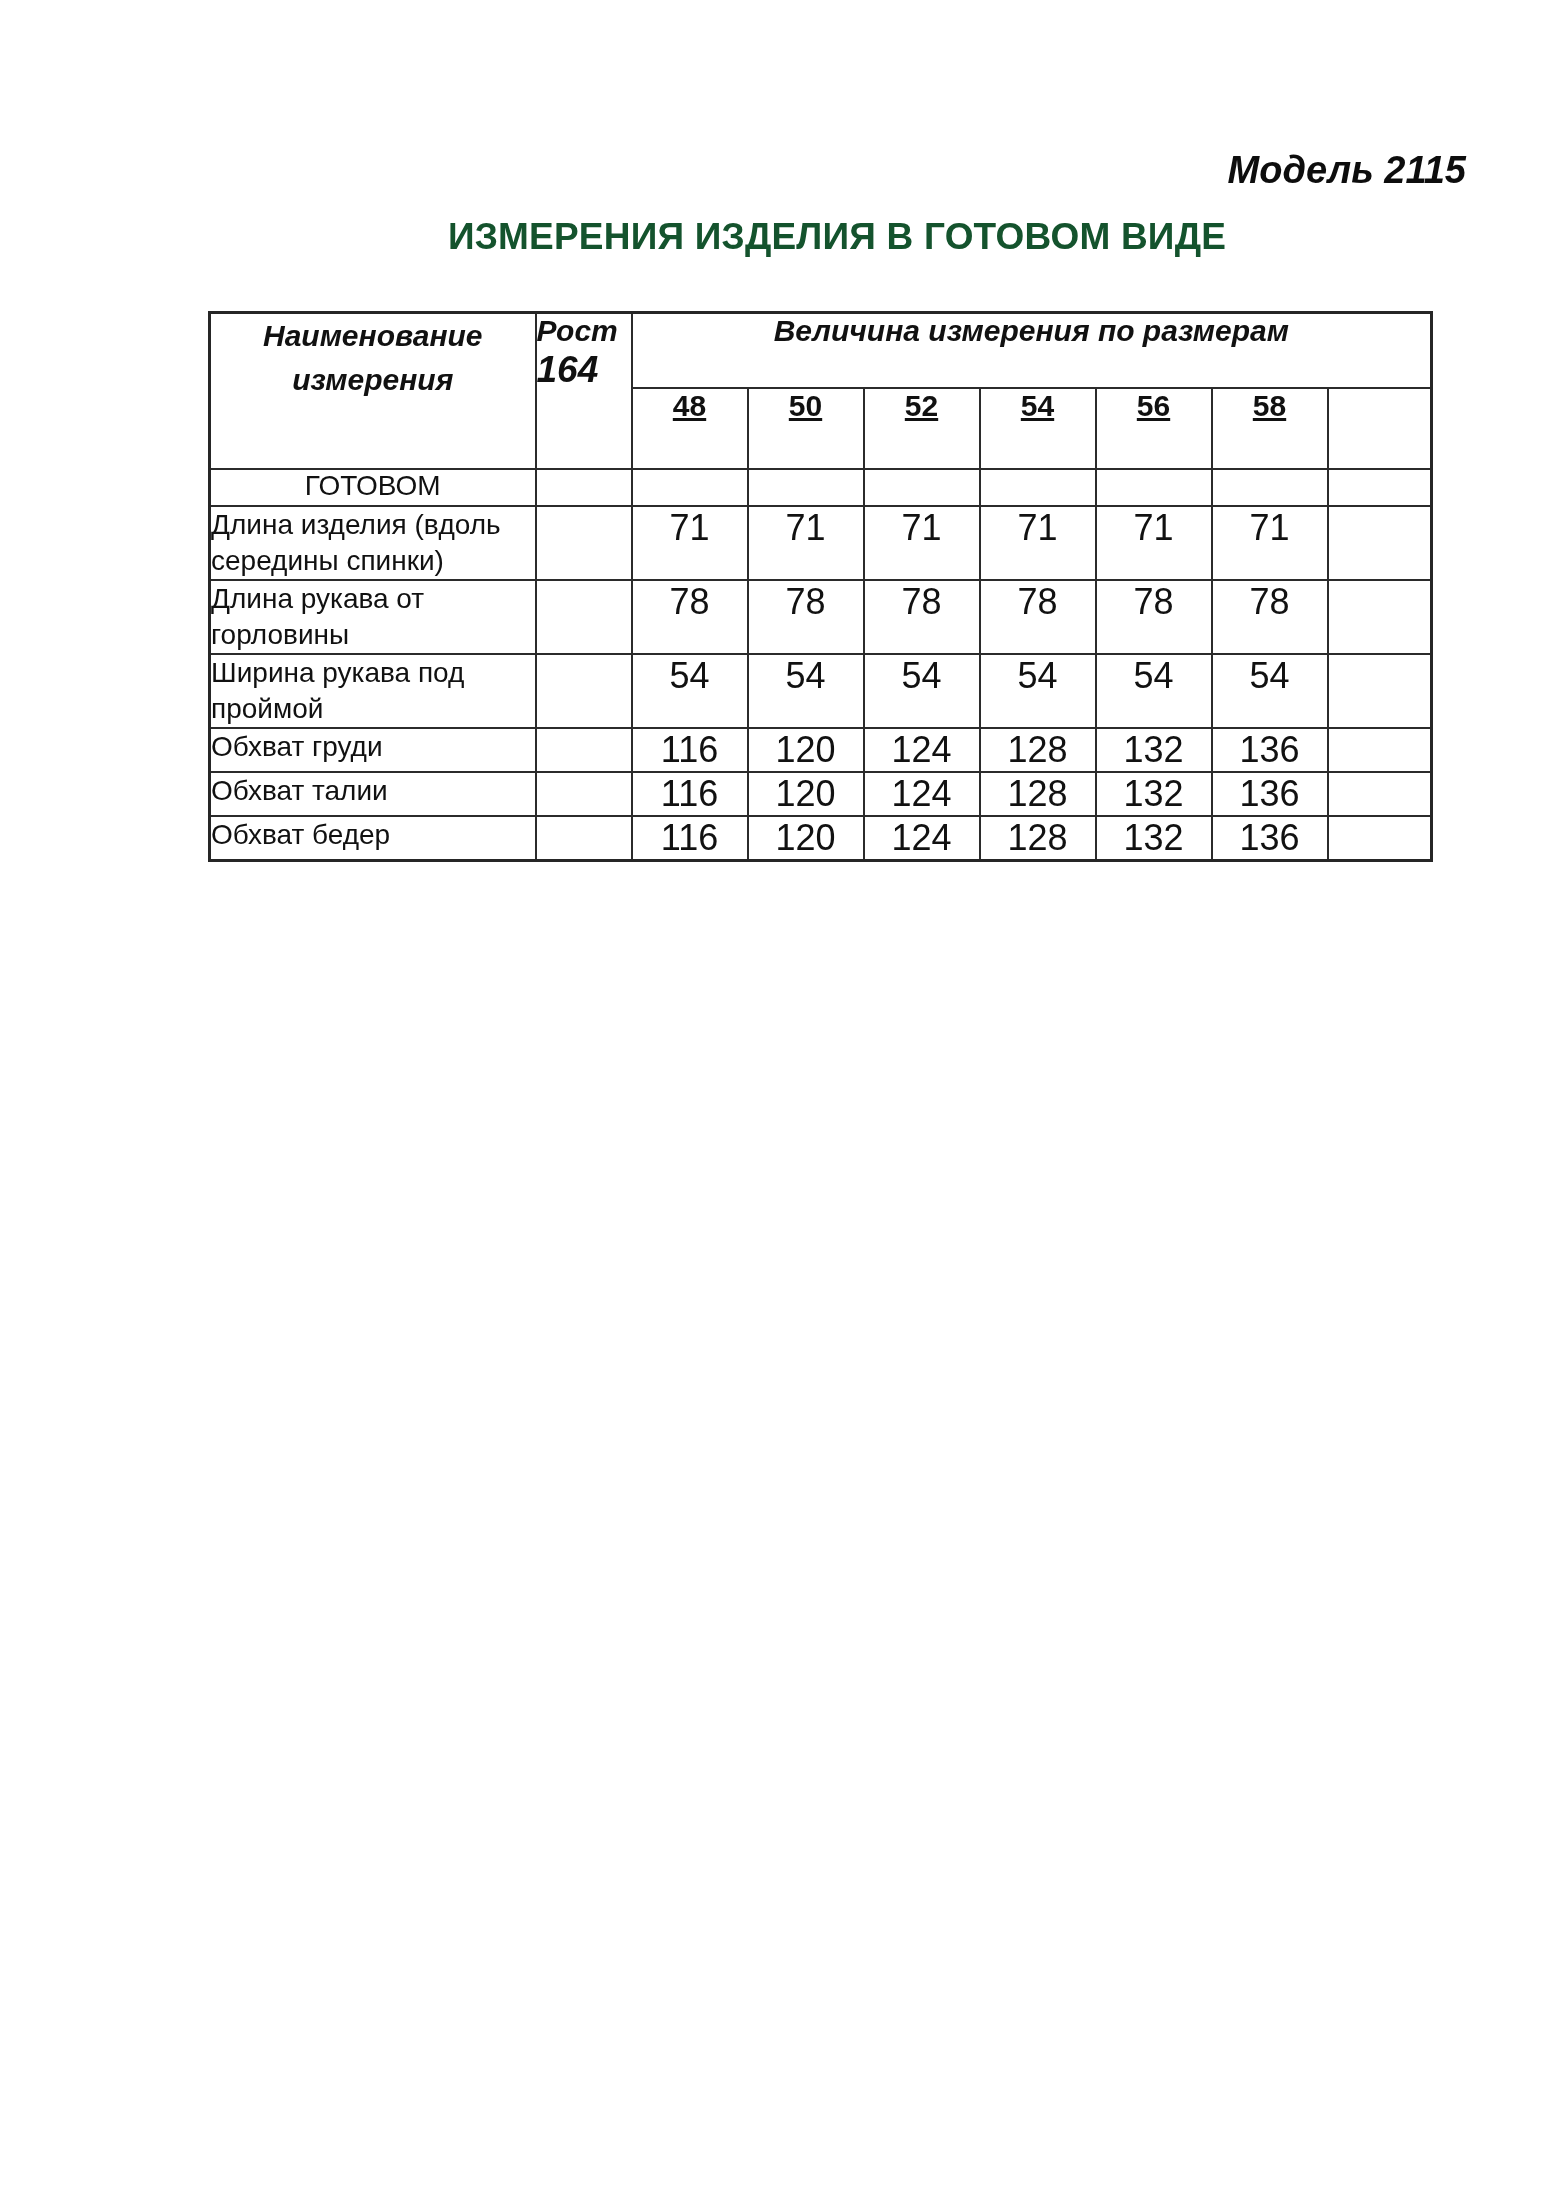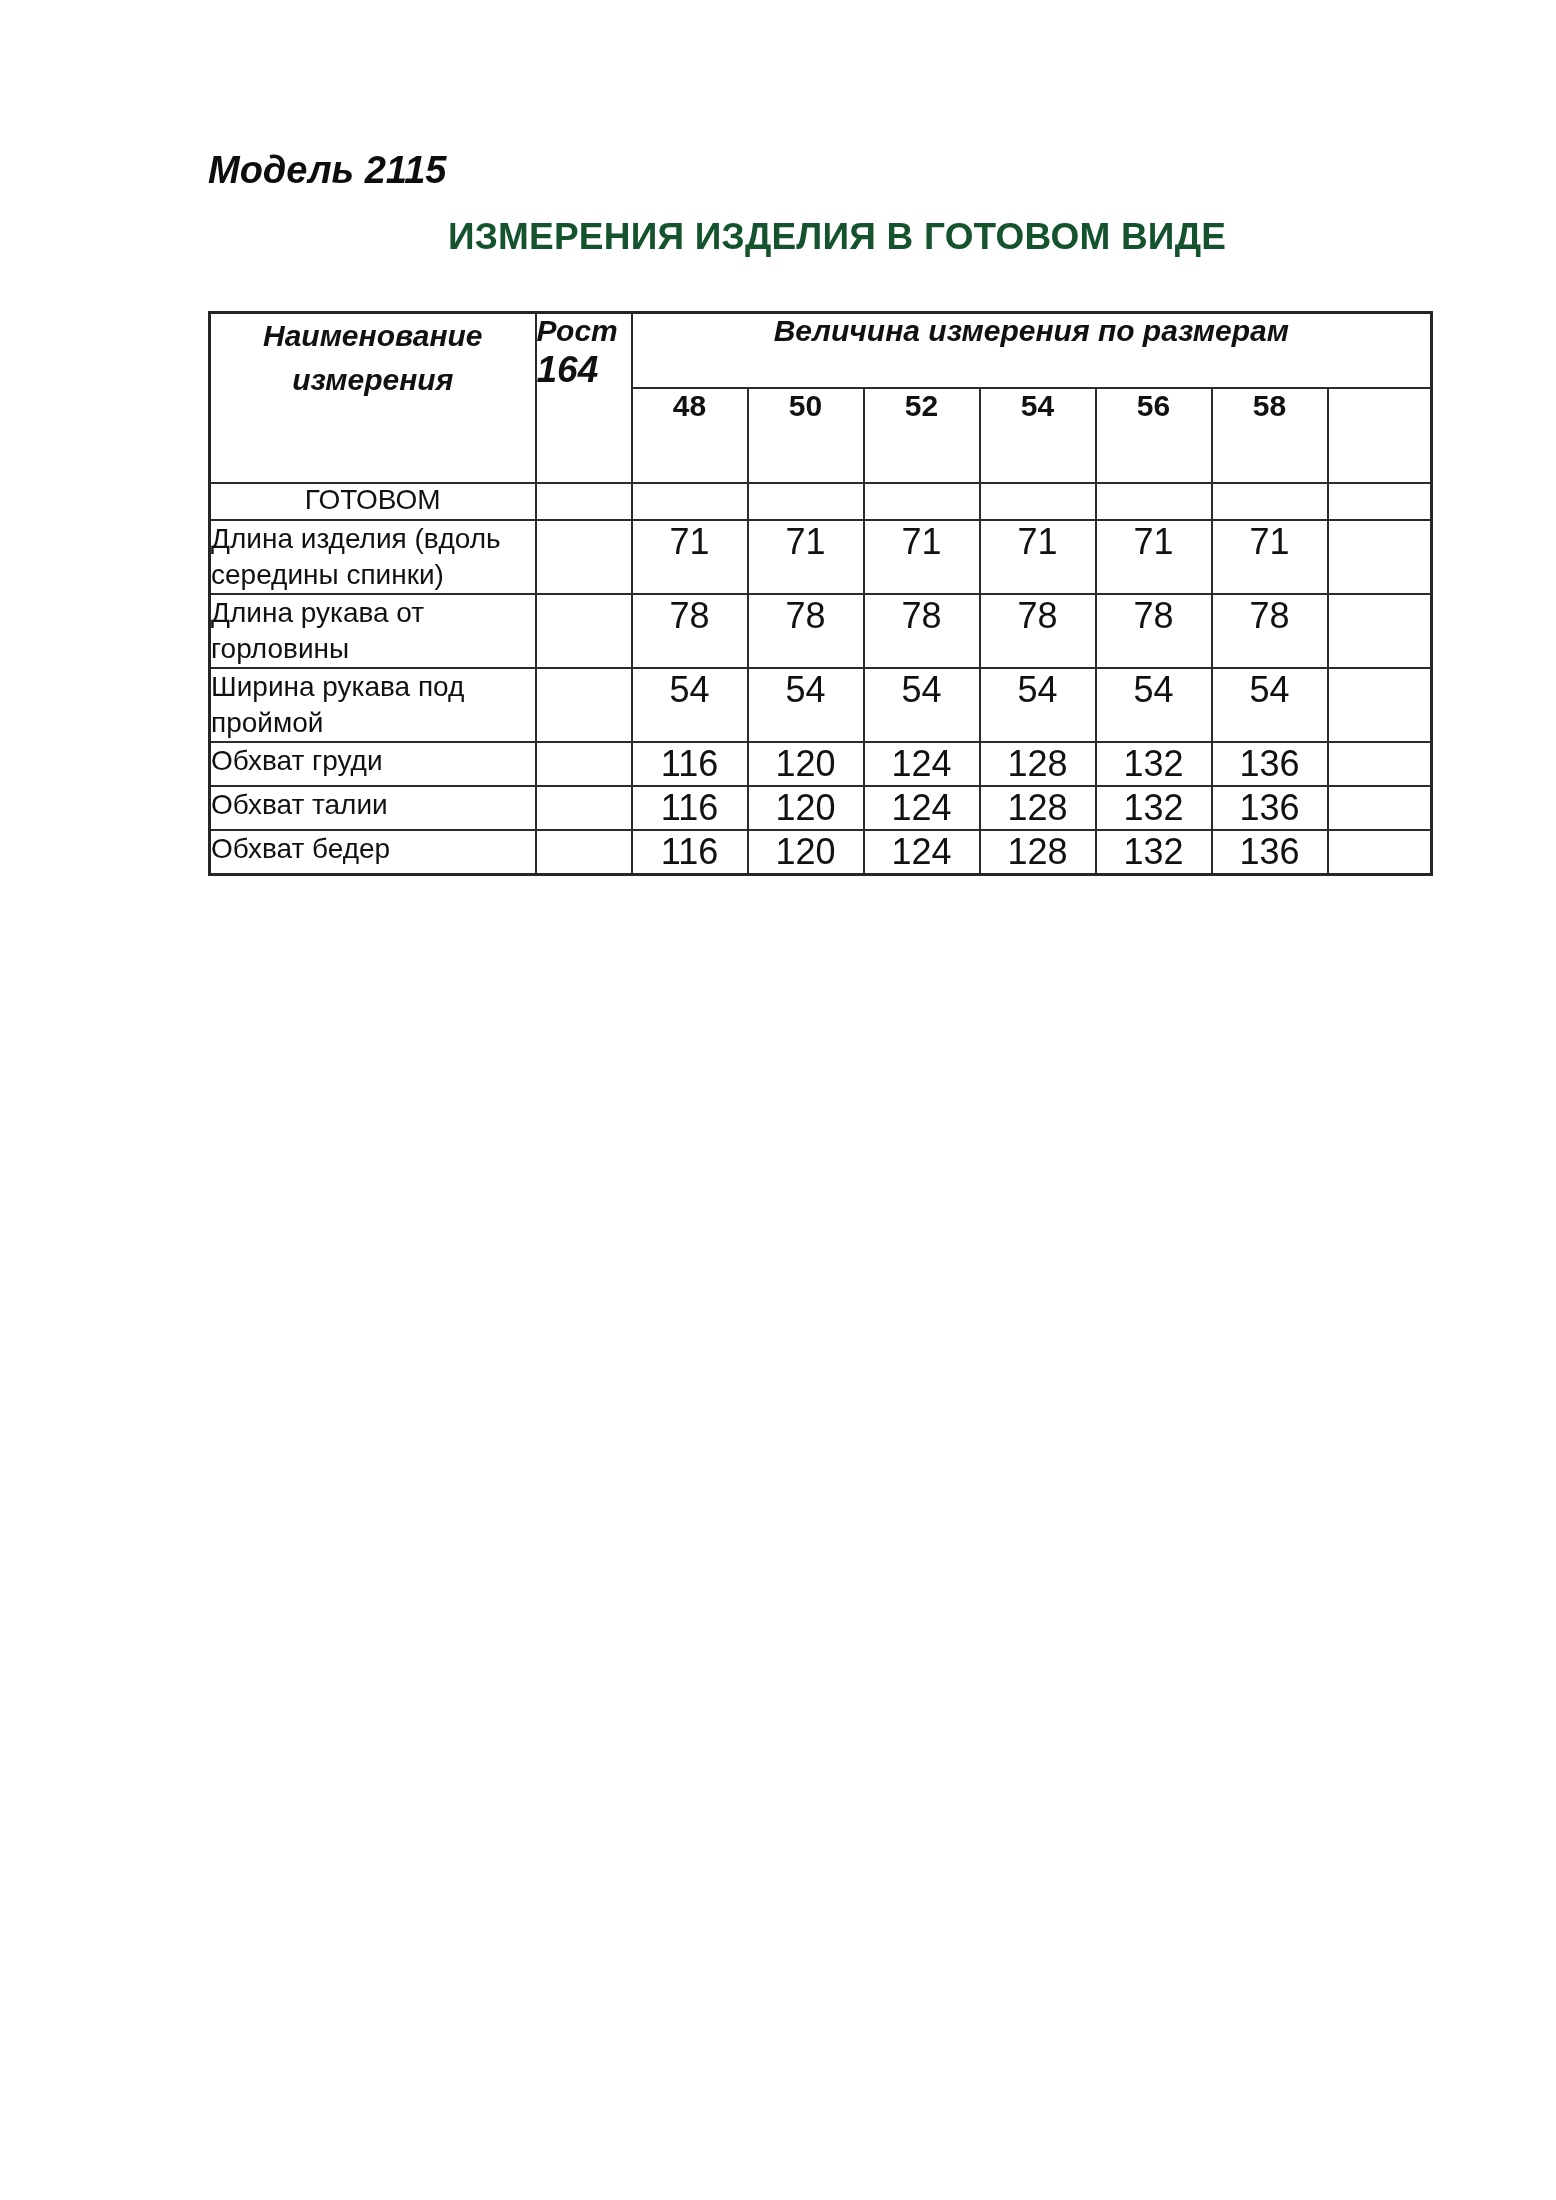--- a/index.html
+++ b/index.html
@@ -9,21 +9,21 @@
     height: 2200px;
     position: relative;
     font-family: "Liberation Sans", sans-serif;
     color: #111111;
   }
   .doc-title {
     position: absolute;
     top: 149px;
     left: 208px;
     width: 1258px;
-    text-align: left;
+    text-align: right;
     font-size: 38px;
     line-height: 42px;
     font-weight: bold;
     font-style: italic;
     color: #0d0d0d;
   }
   .doc-subtitle {
     position: absolute;
     top: 215px;
     left: 208px;
@@ -44,21 +44,21 @@
     table-layout: fixed;
     border: 3px solid #262626;
   }
   table.measure td {
     border: 2px solid #2b2b2b;
     padding: 0;
     vertical-align: top;
     overflow: hidden;
   }
   tr.r-head1 { height: 75px; }
-  tr.r-head2 { height: 95px; }
+  tr.r-head2 { height: 81px; text-decoration: underline; }
   tr.r-section { height: 37px; }
   tr.r-tall1 { height: 74px; }
   tr.r-tall2 { height: 70px; }
   tr.r-short { height: 35px; }
   tr.r-last { height: 33px; }
   td.name-cell {
     vertical-align: middle;
     text-align: center;
     font-weight: bold;
     font-style: italic;

